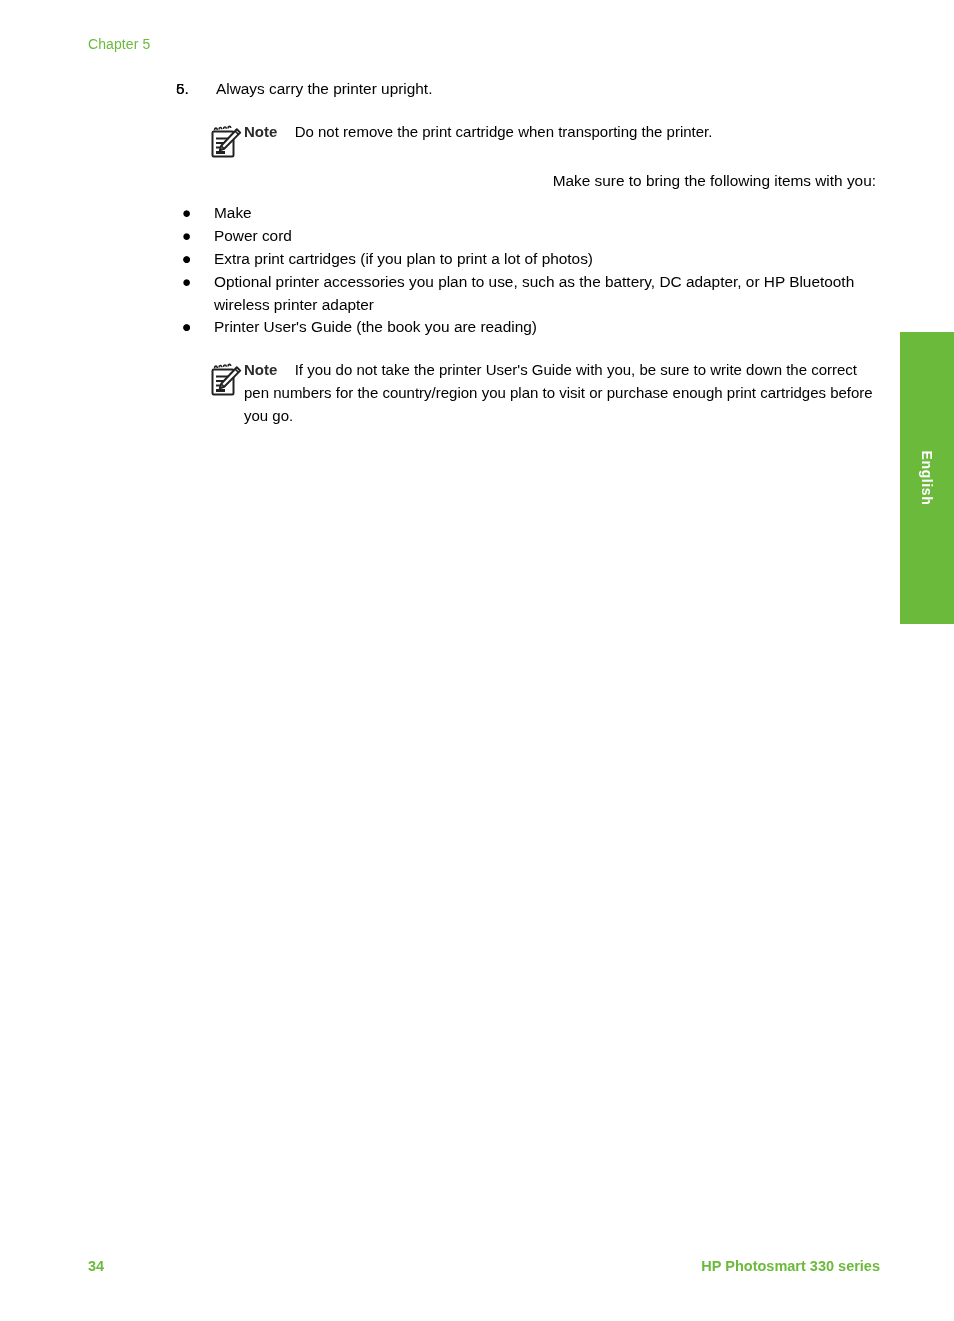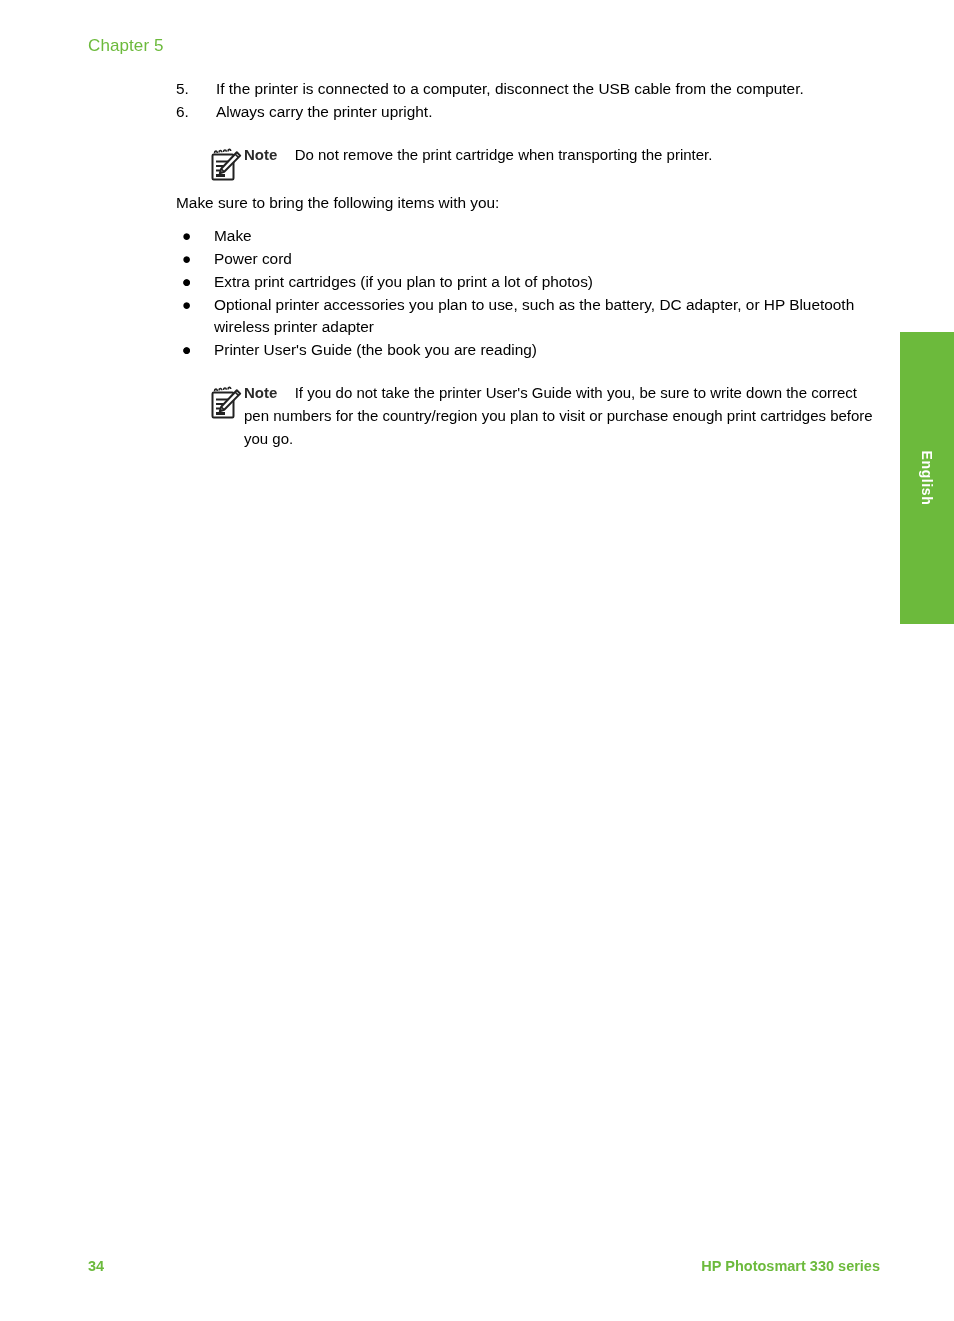--- a/index.html
+++ b/index.html
@@ -17,21 +17,21 @@
     height: 1321px;
     background: #ffffff;
     overflow: hidden;
   }
 
   
   .chapter-label {
     position: absolute;
     left: 88px;
     top: 36px;
-    font-size: 17px;
+    font-size: 14px;
     color: #6cba3c;
     letter-spacing: 0.1px;
     white-space: nowrap;
   }
 
   
   .content {
     position: absolute;
     left: 176px;
     top: 78px;
@@ -78,20 +78,21 @@
     font-weight: bold;
     color: #2b2b2b;
   }
   .note-gap { display: inline-block; width: 9px; }
 
   
   .para {
     font-size: 15.4px;
     line-height: 22.8px;
     margin: 0;
+    text-align: right;
   }
 
   
   .blist {
     margin: 0;
     padding: 0;
     list-style: none;
   }
   .blist-item {
     position: relative;
@@ -157,21 +158,20 @@
 
 <div class="page">
 
   <div class="chapter-label">Chapter 5</div>
 
   <div class="content">
 
     <ol class="olist">
       <li class="olist-item">
         <span class="num">5.</span>
-        <span>If the printer is connected to a computer, disconnect the USB cable from the computer.</span>
       </li>
       <li class="olist-item">
         <span class="num">6.</span>
         <span>Always carry the printer upright.</span>
       </li>
     </ol>
 
     <div class="spacer-md"></div>
 
     <div class="note">

